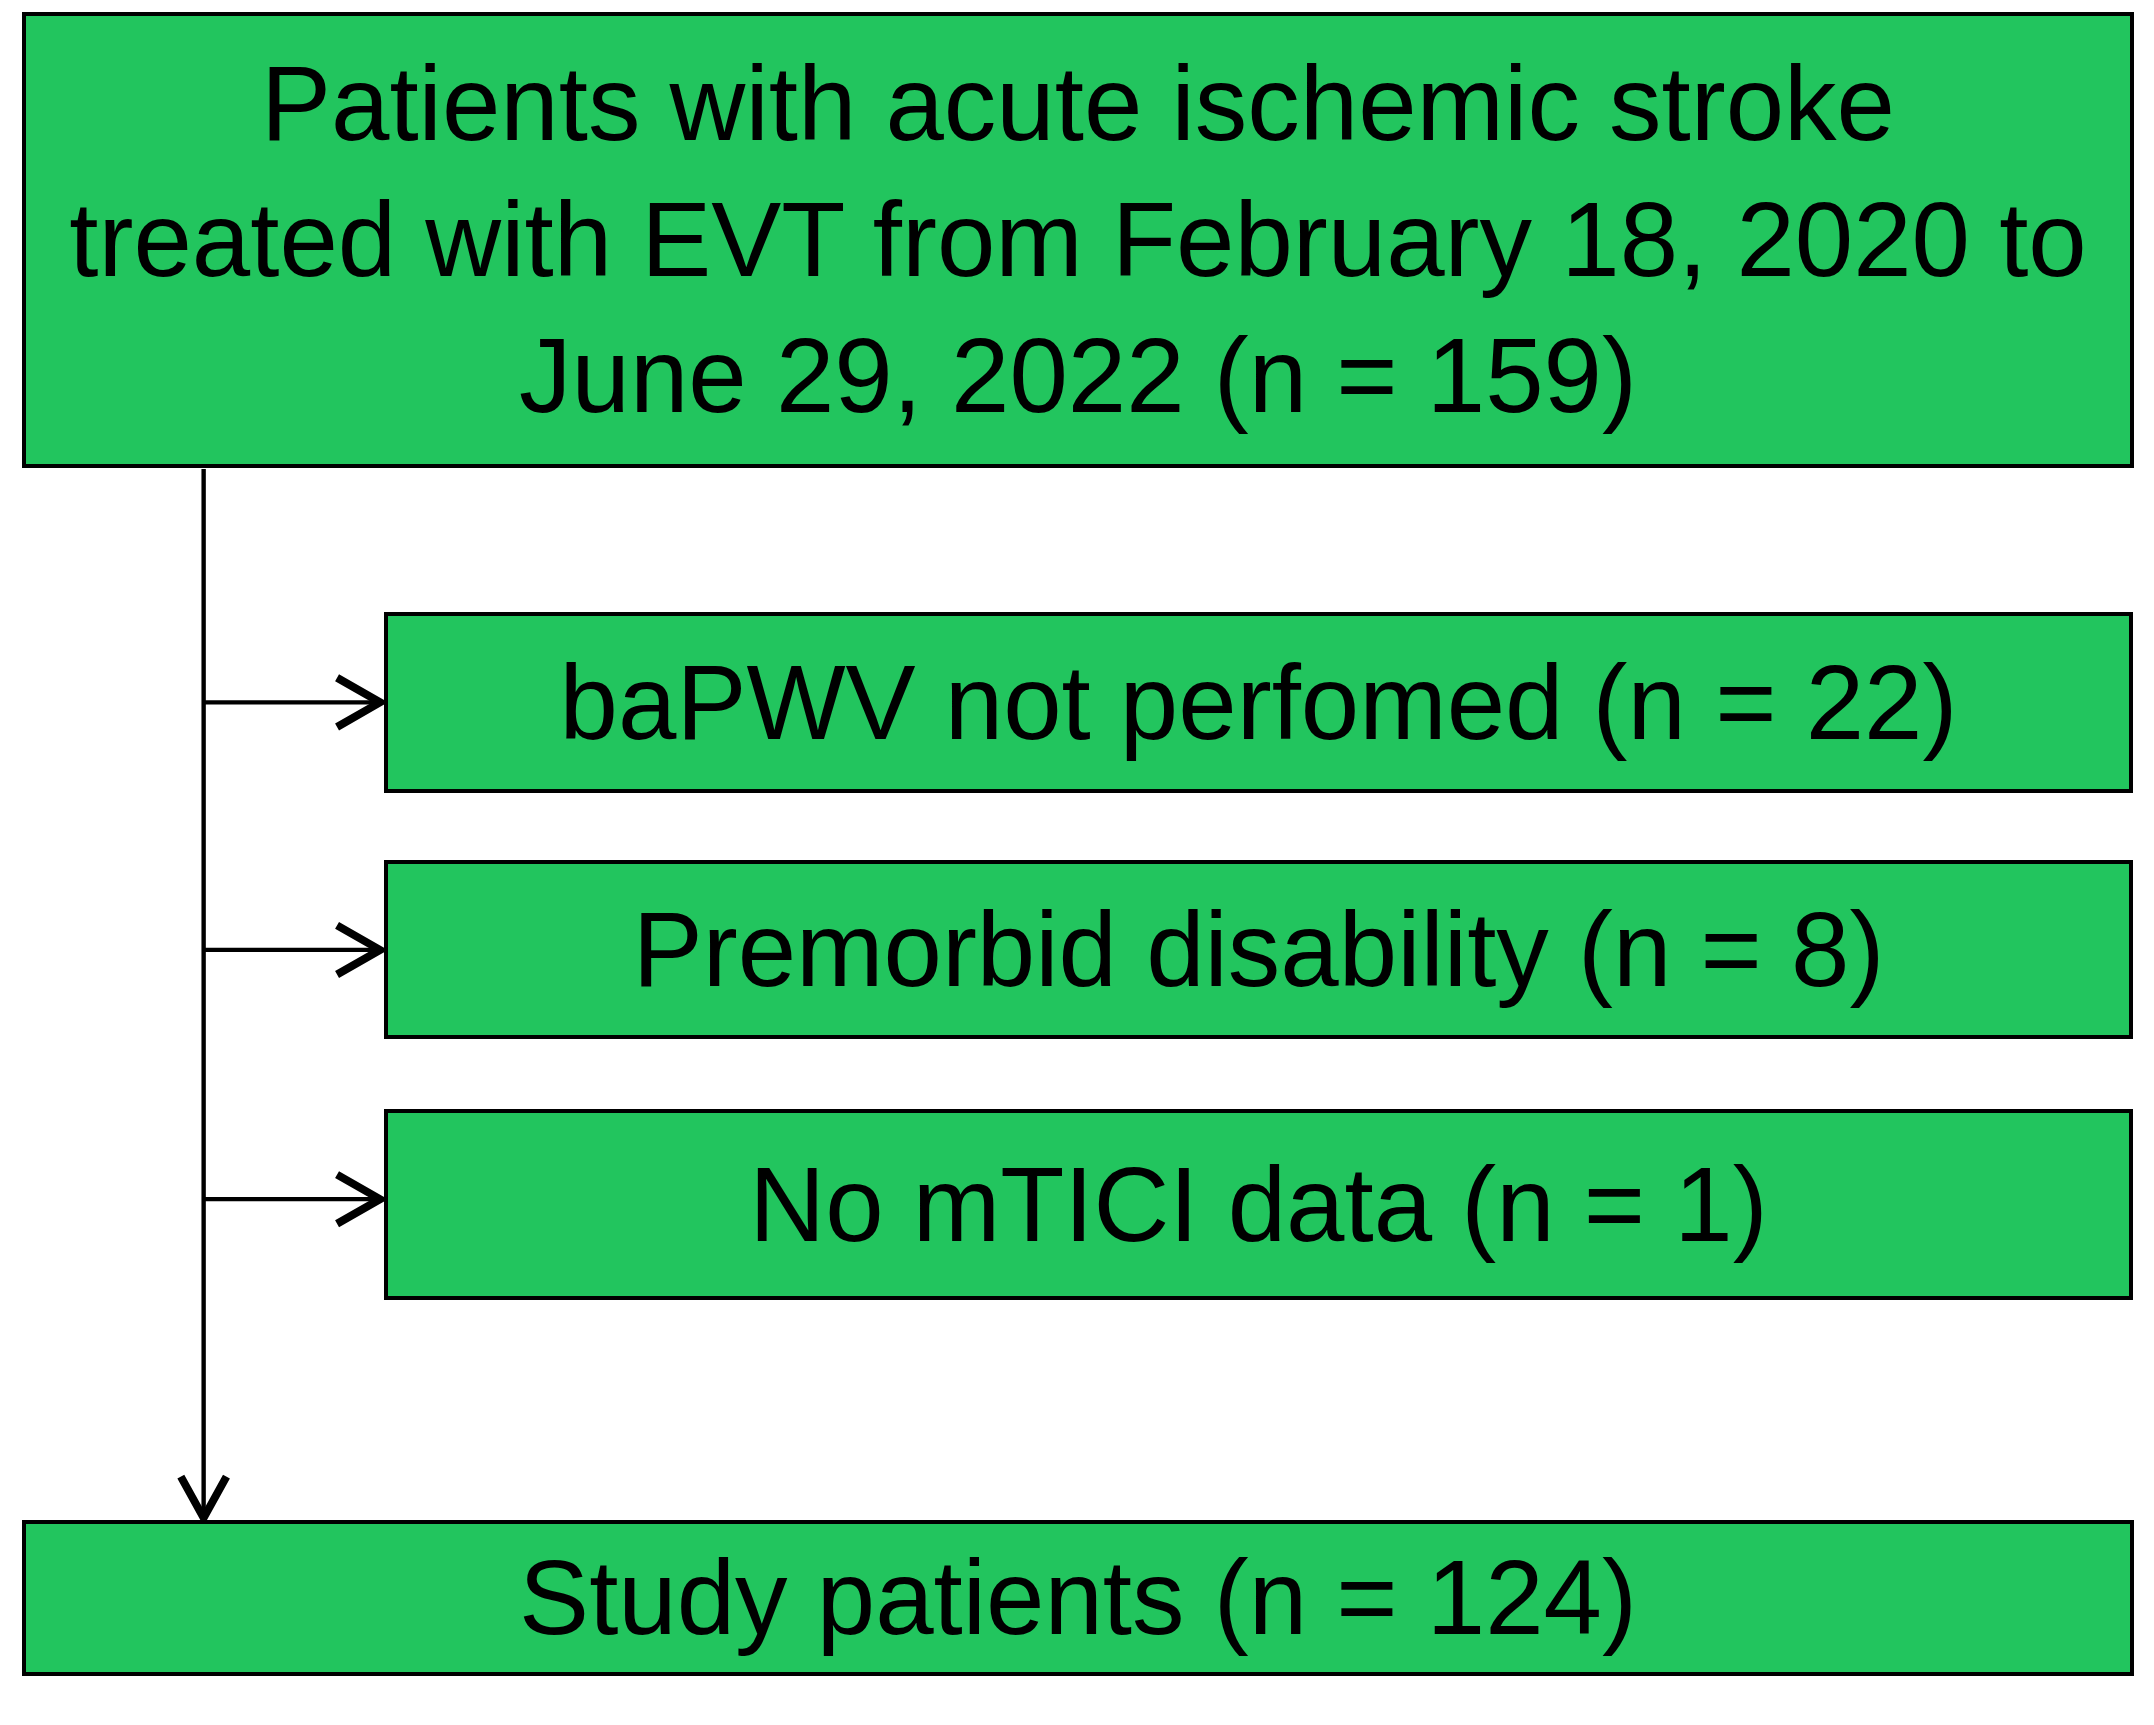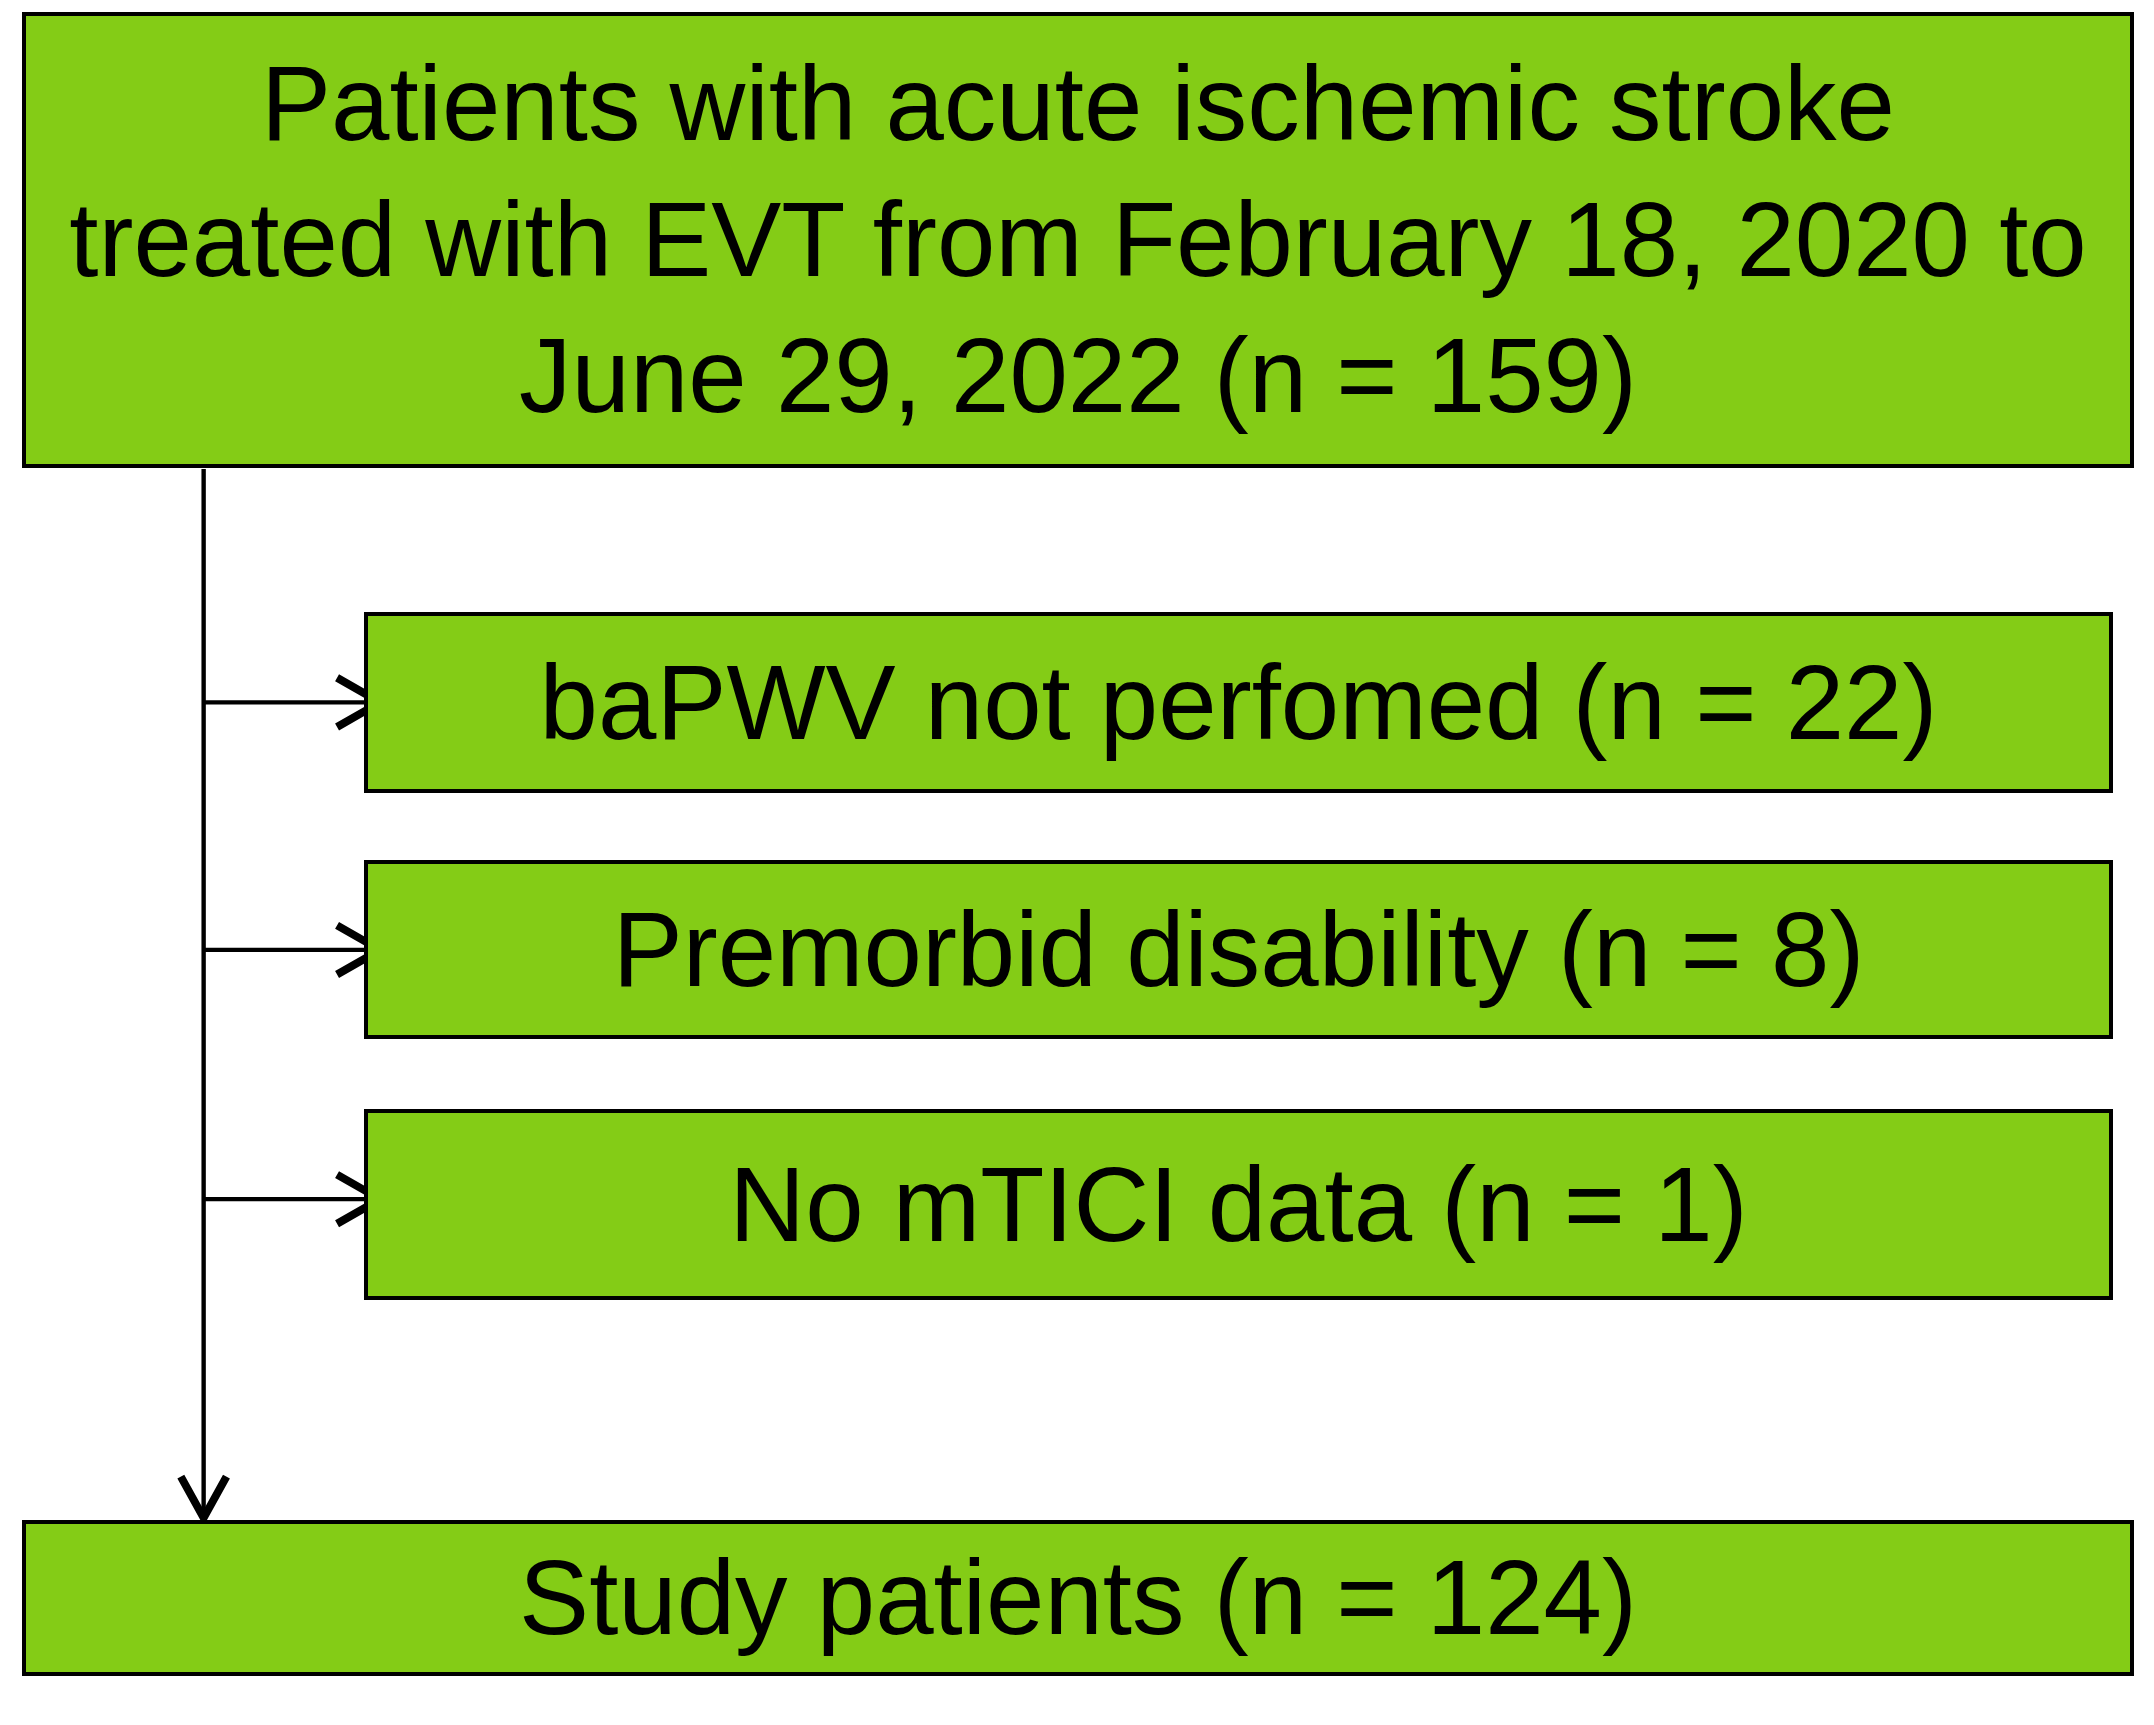--- a/index.html
+++ b/index.html
@@ -20,38 +20,38 @@
     position: absolute;
     left: 0;
     top: 0;
     width: 2154px;
     height: 1726px;
   }
   .box {
     position: absolute;
     box-sizing: border-box;
     border: 4.4px solid #000000;
-    background: #84cc16;
+    background: #22c55e;
     display: flex;
     flex-direction: column;
     align-items: center;
     justify-content: center;
     text-align: center;
     font-size: 105px;
     line-height: 136px;
     white-space: nowrap;
   }
   .box-top {
     left: 22px;
     top: 12.3px;
     width: 2112px;
     height: 456px;
   }
   .box-excl {
-    left: 364px;
+    left: 384px;
     width: 1749px;
   }
   .box-excl-1 { top: 612px;  height: 181px; }
   .box-excl-2 { top: 860px;  height: 179px; }
   .box-excl-3 { top: 1109px; height: 191px; }
   .box-bottom {
     left: 22px;
     top: 1520px;
     width: 2112px;
     height: 156px;

